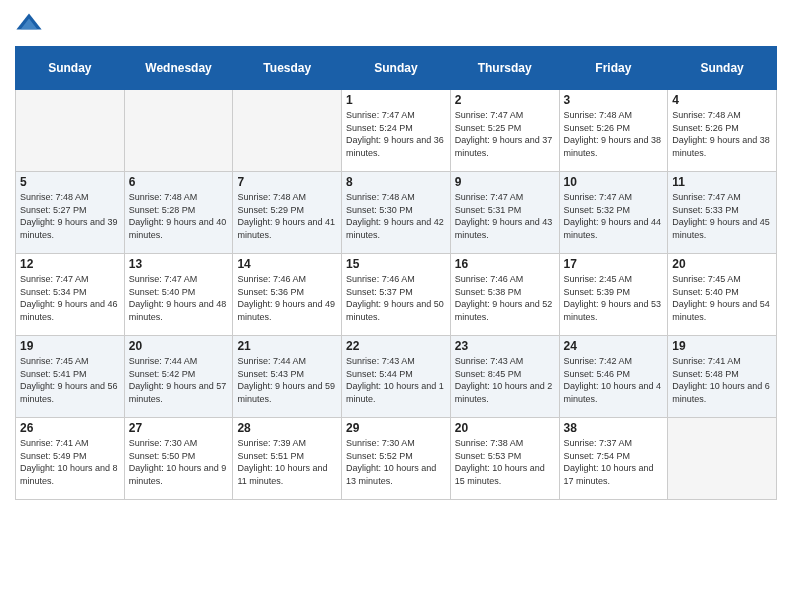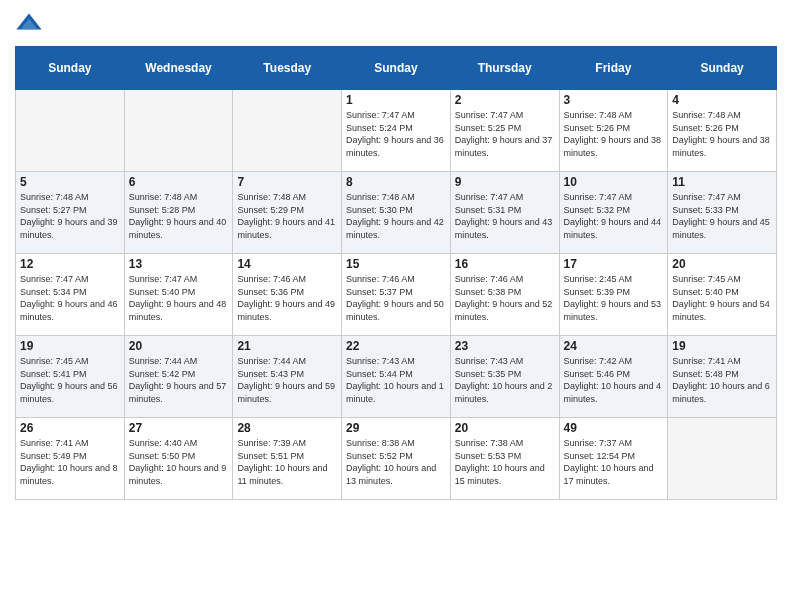--- a/index.html
+++ b/index.html
@@ -297,21 +297,21 @@
           <td>
             <span class="day-number">22</span>
             <div class="day-detail">Sunrise: 7:43 AM
 Sunset: 5:44 PM
 Daylight: 10 hours
 and 1 minute.</div>
           </td>
           <td>
             <span class="day-number">23</span>
             <div class="day-detail">Sunrise: 7:43 AM
-Sunset: 5:35 PM
+Sunset: 8:45 PM
 Daylight: 10 hours
 and 2 minutes.</div>
           </td>
           <td>
             <span class="day-number">24</span>
             <div class="day-detail">Sunrise: 7:42 AM
 Sunset: 5:46 PM
 Daylight: 10 hours
 and 4 minutes.</div>
           </td>
@@ -326,50 +326,50 @@
         <tr>
           <td>
             <span class="day-number">26</span>
             <div class="day-detail">Sunrise: 7:41 AM
 Sunset: 5:49 PM
 Daylight: 10 hours
 and 8 minutes.</div>
           </td>
           <td>
             <span class="day-number">27</span>
-            <div class="day-detail">Sunrise: 4:40 AM
+            <div class="day-detail">Sunrise: 7:30 AM
 Sunset: 5:50 PM
 Daylight: 10 hours
 and 9 minutes.</div>
           </td>
           <td>
             <span class="day-number">28</span>
             <div class="day-detail">Sunrise: 7:39 AM
 Sunset: 5:51 PM
 Daylight: 10 hours
 and 11 minutes.</div>
           </td>
           <td>
             <span class="day-number">29</span>
-            <div class="day-detail">Sunrise: 8:38 AM
+            <div class="day-detail">Sunrise: 7:30 AM
 Sunset: 5:52 PM
 Daylight: 10 hours
 and 13 minutes.</div>
           </td>
           <td>
             <span class="day-number">20</span>
             <div class="day-detail">Sunrise: 7:38 AM
 Sunset: 5:53 PM
 Daylight: 10 hours
 and 15 minutes.</div>
           </td>
           <td>
-            <span class="day-number">49</span>
+            <span class="day-number">38</span>
             <div class="day-detail">Sunrise: 7:37 AM
-Sunset: 12:54 PM
+Sunset: 7:54 PM
 Daylight: 10 hours
 and 17 minutes.</div>
           </td>
           <td class="empty"></td>
         </tr>
       </tbody>
   </table>
 </div>
 
 </body></html>

